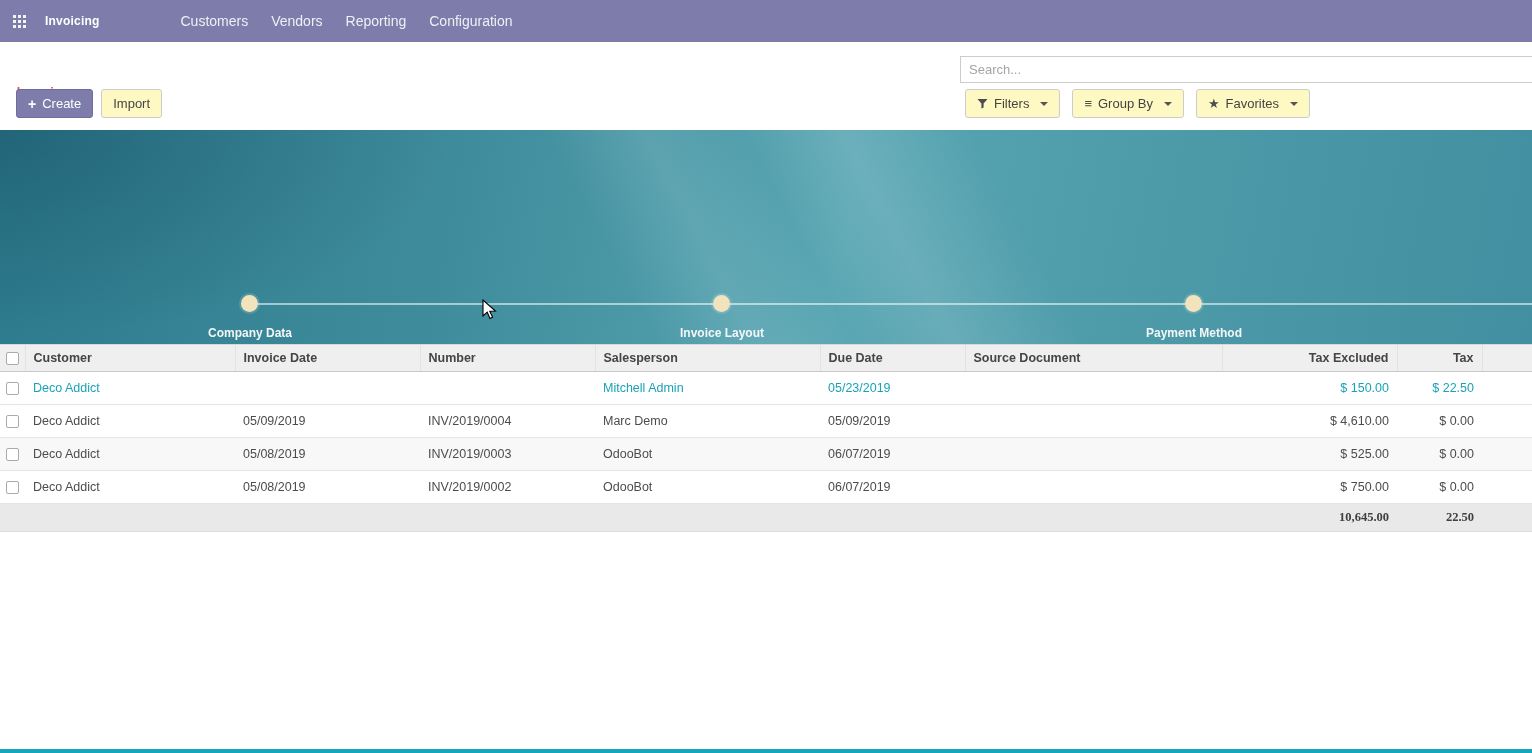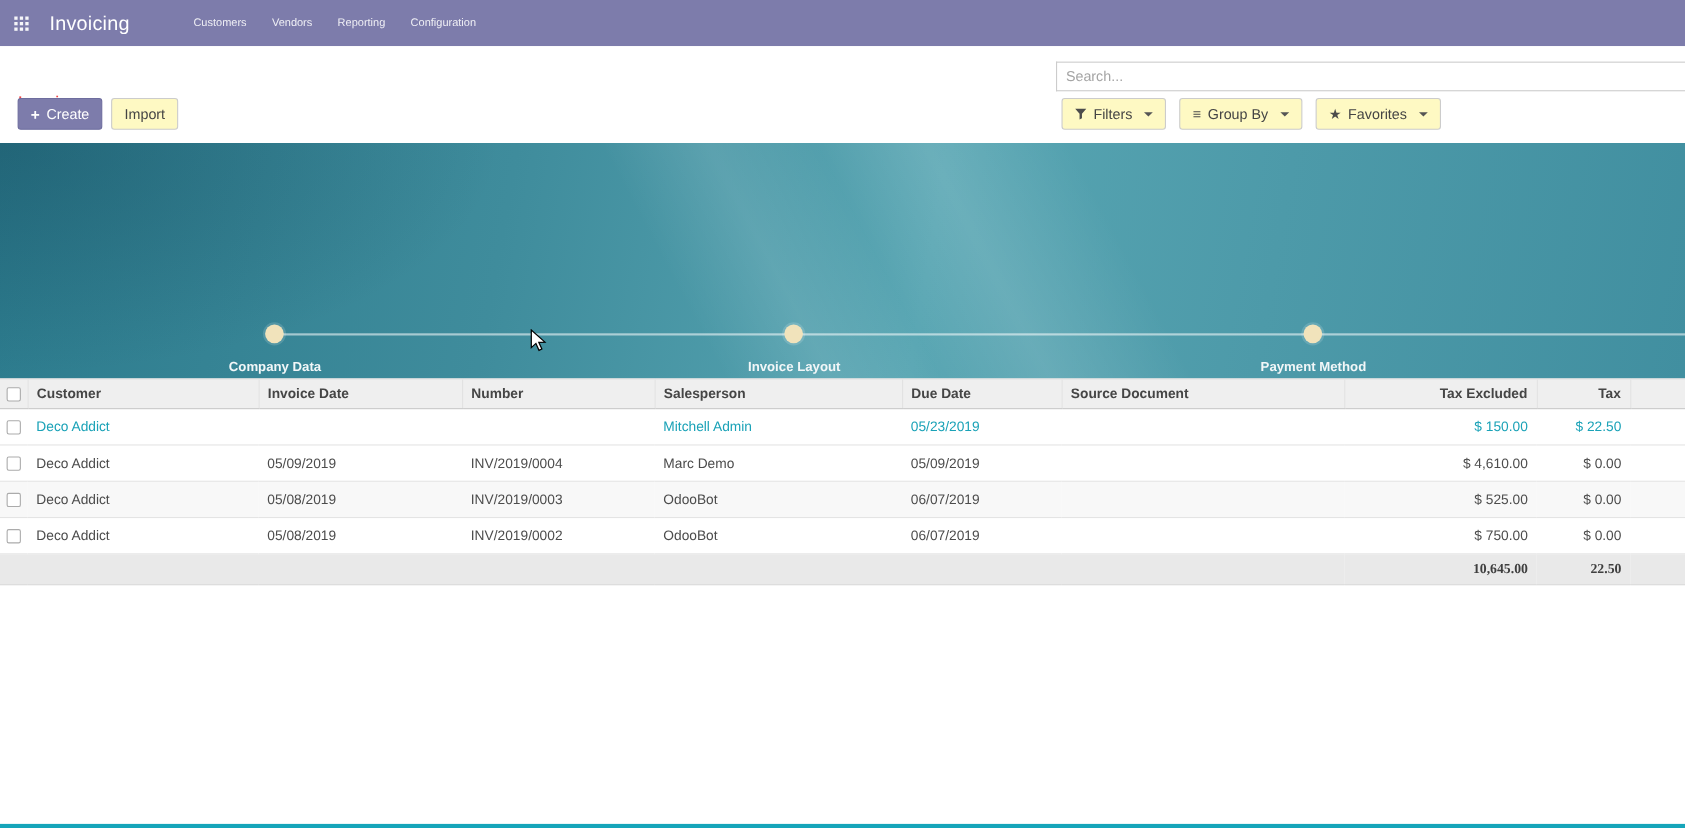--- a/index.html
+++ b/index.html
@@ -12,22 +12,22 @@
   
   .navbar {
     position:absolute; top:0; left:0; width:1532px; height:42px;
     background:var(--navbar, #7d7cab); display:flex; align-items:center; color:#fff;
   }
   .apps-icon {
     margin-left:13px; display:grid; grid-template-columns:repeat(3,3px);
     grid-auto-rows:3px; gap:2px; cursor:pointer;
   }
   .apps-icon i { background:rgba(255,255,255,0.92); display:block; }
-  .brand { margin-left:19px; font-size:18px; letter-spacing:.2px; cursor:pointer; }
-  .nav-menus { margin-left:56px; display:flex; gap:19px; font-size:10px; }
+  .brand { margin-left:19px; font-size:12px; letter-spacing:.2px; cursor:pointer;font-weight:bold; }
+  .nav-menus { margin-left:79px; display:flex; gap:19px; font-size:14px; }
   .nav-menus .nav-item { color:rgba(255,255,255,0.88); cursor:pointer; padding:4px 2px; }
 
   
   .control { position:absolute; top:42px; left:0; width:1532px; height:88px; background:#fff; }
   .breadcrumb-title { position:absolute; left:16px; top:13px; font-size:18px; color:#ef4444;margin-top:29px; }
   .search-box {
     position:absolute; left:960px; top:14px; width:671px; height:27px;
     border:1px solid #ccc; border-right:none; padding:0 8px; font-size:13px; color:#444; outline:none;
   }
   .search-box::placeholder { color:#a5a5a5; }

